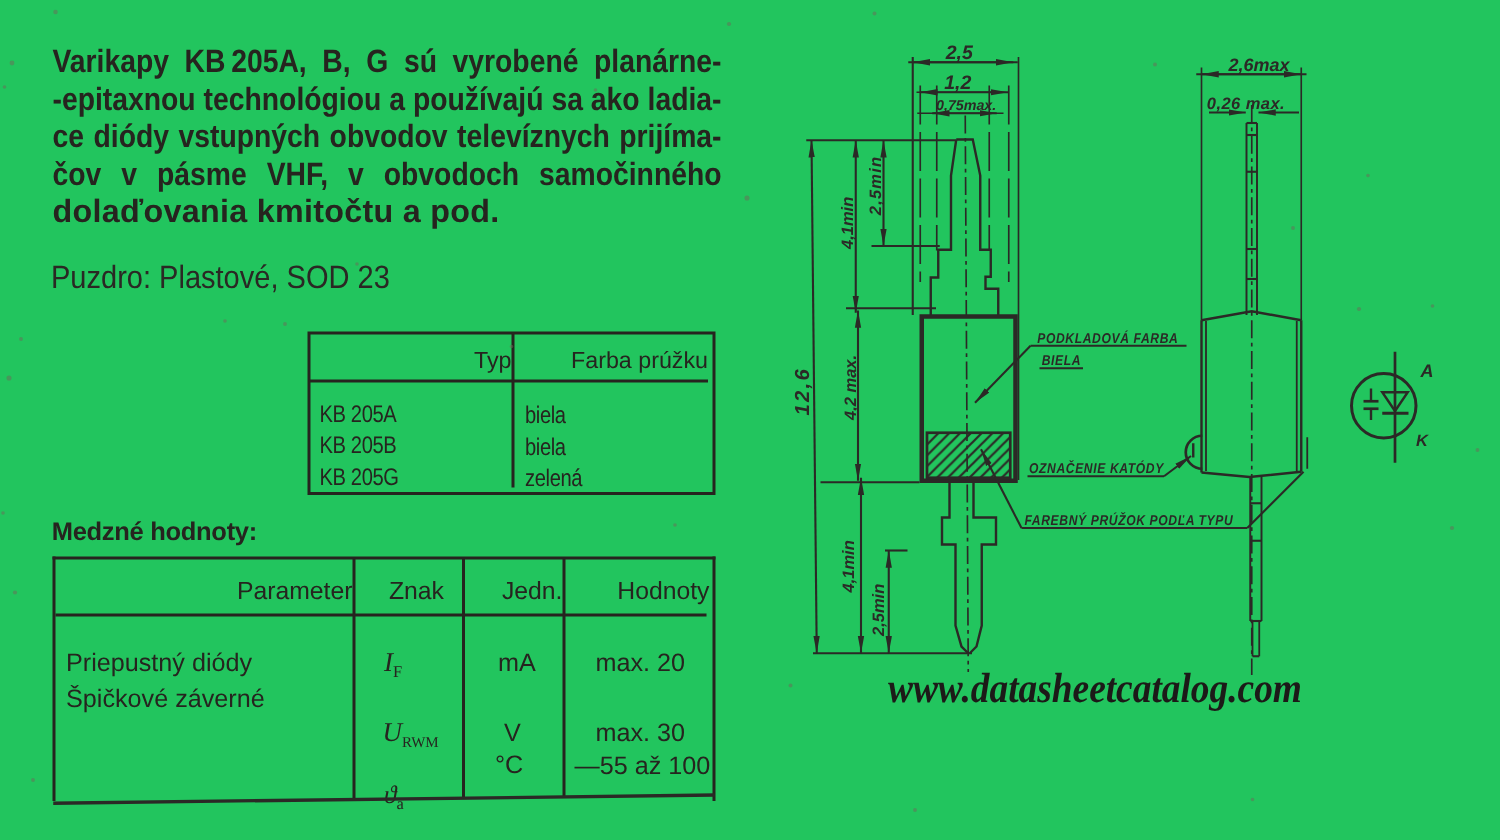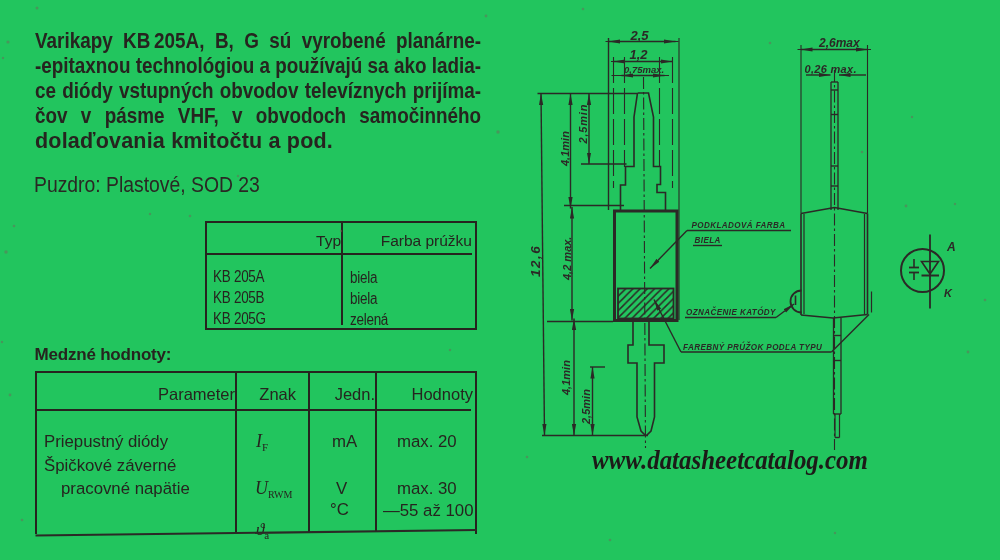--- a/index.html
+++ b/index.html
@@ -34,21 +34,20 @@
   <div class="abs" style="left:307.5px;top:372px;width:2px;height:160px;background:#26241f"></div>
   <div class="abs" style="left:375px;top:372px;width:2px;height:159px;background:#26241f"></div>
   <div class="abs" style="left:37px;top:408.5px;width:434px;height:2px;background:#26241f"></div>
   <div class="hdr" style="left:37px;top:385px;width:198px">Parameter</div>
   <div class="hdr" style="left:236px;top:385px;width:60px">Znak</div>
   <div class="hdr" style="left:309px;top:385px;width:66px">Jedn.</div>
   <div class="hdr" style="left:377px;top:385px;width:96px">Hodnoty</div>
 
   <div class="abs t2" style="left:44px;top:432px">Priepustný diódy</div>
   <div class="abs t2" style="left:44px;top:456px">Špičkové záverné</div>
-  <div class="abs t2" style="left:61px;top:479px">pracovné napätie</div>
 
   <div class="abs t2" style="left:256px;top:431px;font-family:Liberation Serif, serif;font-style:italic;font-size:18px">I<span style="font-size:11px;font-style:normal;vertical-align:-4px">F</span></div>
   <div class="abs t2" style="left:255px;top:478px;font-family:Liberation Serif, serif;font-style:italic;font-size:18px">U<span style="font-size:10px;font-style:normal;vertical-align:-4px">RWM</span></div>
   <div class="abs t2" style="left:256px;top:520px;font-family:Liberation Serif, serif;font-style:italic;font-size:17px">ϑ<span style="font-size:11px;font-style:normal;vertical-align:-4px">a</span></div>
 
   <div class="abs t2" style="left:332px;top:432px">mA</div>
   <div class="abs t2" style="left:336px;top:479px">V</div>
   <div class="abs t2" style="left:330px;top:500px">°C</div>
 
   <div class="abs t2" style="left:397px;top:432px">max. 20</div>

